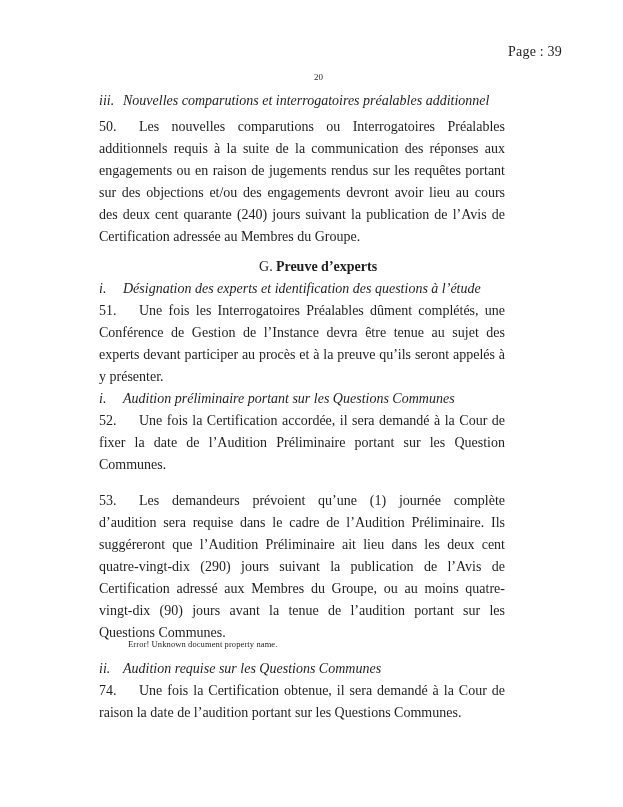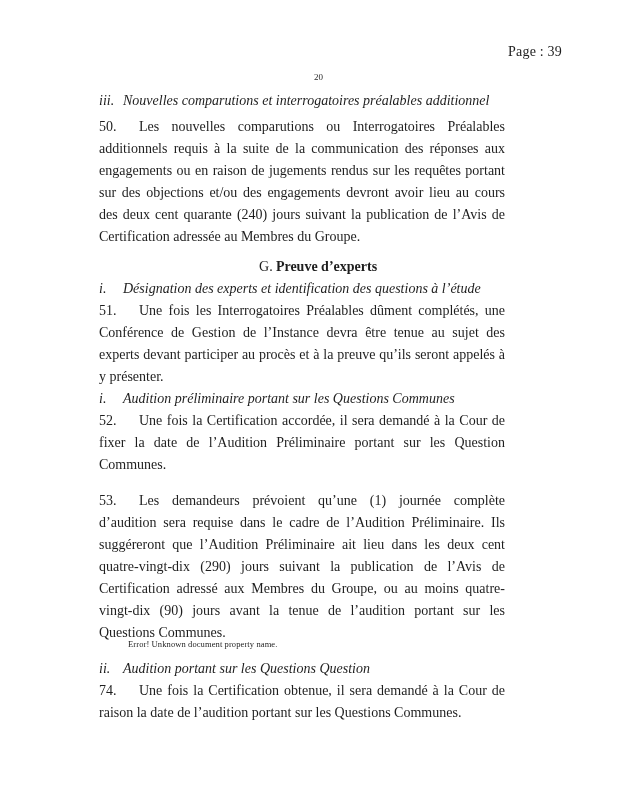--- a/index.html
+++ b/index.html
@@ -81,21 +81,21 @@
 
     <p class="para"><span class="num">51.</span><span>Une fois les Interrogatoires Préalables dûment complétés, une Conférence de Gestion de l’Instance devra être tenue au sujet des experts devant participer au procès et à la preuve qu’ils seront appelés à y présenter.</span></p>
 
 
     <h4 class="h-sub"><span class="marker">i.</span><span>Audition préliminaire portant sur les Questions Communes</span></h4>
 
     <p class="para"><span class="num">52.</span><span>Une fois la Certification accordée, il sera demandé à la Cour de fixer la date de l’Audition Préliminaire portant sur les Question Communes.</span></p>
 
     <p class="para mt14"><span class="num">53.</span><span>Les demandeurs prévoient qu’une (1) journée complète d’audition sera requise dans le cadre de l’Audition Préliminaire. Ils suggéreront que l’Audition Préliminaire ait lieu dans les deux cent quatre-vingt-dix (290) jours suivant la publication de l’Avis de Certification adressé aux Membres du Groupe, ou au moins quatre-vingt-dix (90) jours avant la tenue de l’audition portant sur les Questions Communes.</span></p>
 
-    <h4 class="h-sub mt14"><span class="marker">ii.</span><span>Audition portant sur les Questions Question</span></h4>
+    <h4 class="h-sub mt14"><span class="marker">ii.</span><span>Audition requise sur les Questions Communes</span></h4>
 
     <p class="para"><span class="num">74.</span><span>Une fois la Certification obtenue, il sera demandé à la Cour de raison la date de l’audition portant sur les Questions Communes.</span></p>
 
   </div>
 
   <div class="footer-error">Error! Unknown document property name.</div>
 
 </div>
 
 </body></html>

